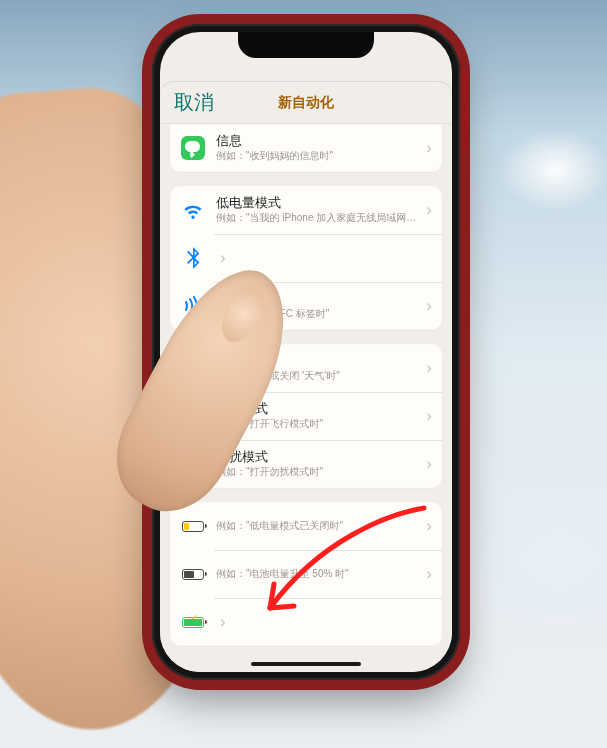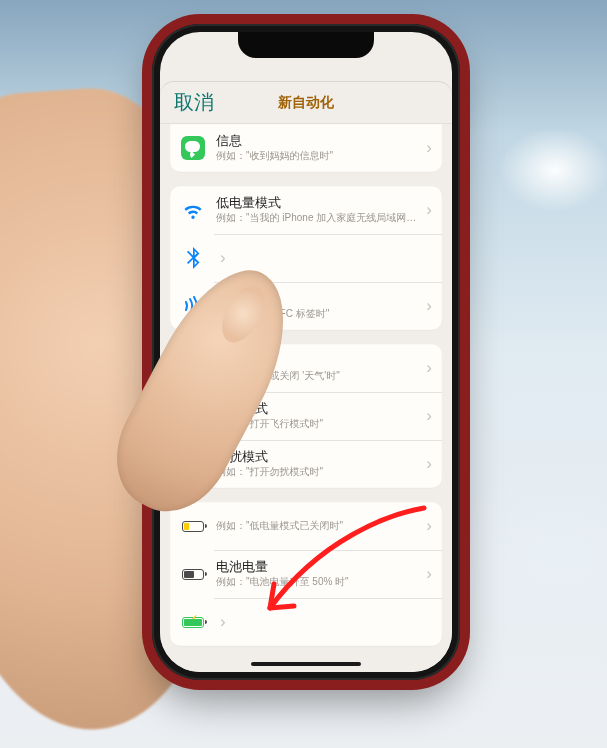--- a/index.html
+++ b/index.html
@@ -292,21 +292,20 @@
               </div>
               <span class="chev">›</span>
             </div>
             <div class="row">
               <span class="ico" title="电池电量图标">
                 <span class="ic-batt lvl">
                   <span class="fill"></span>
                 </span>
               </span>
               <div class="txt">
-                <div class="name">电池电量</div>
                 <div class="sub">例如："电池电量升至 50% 时"</div>
               </div>
               <span class="chev">›</span>
             </div>
             <div class="row">
               <span class="ico" title="充电器图标">
                 <span class="ic-batt chg">
                   <span class="fill"></span>
                 </span>
               </span>

